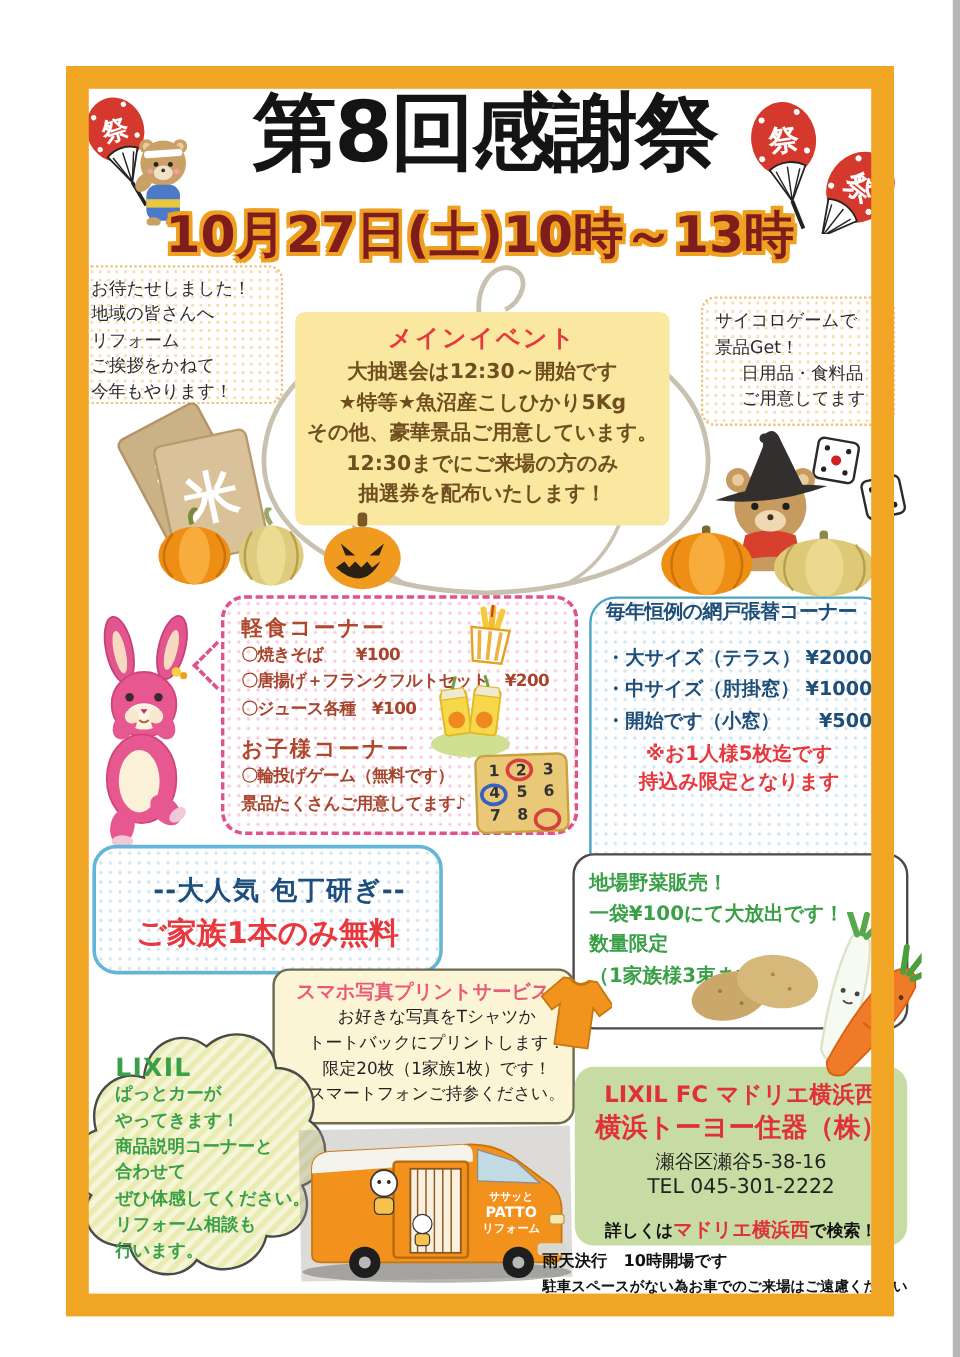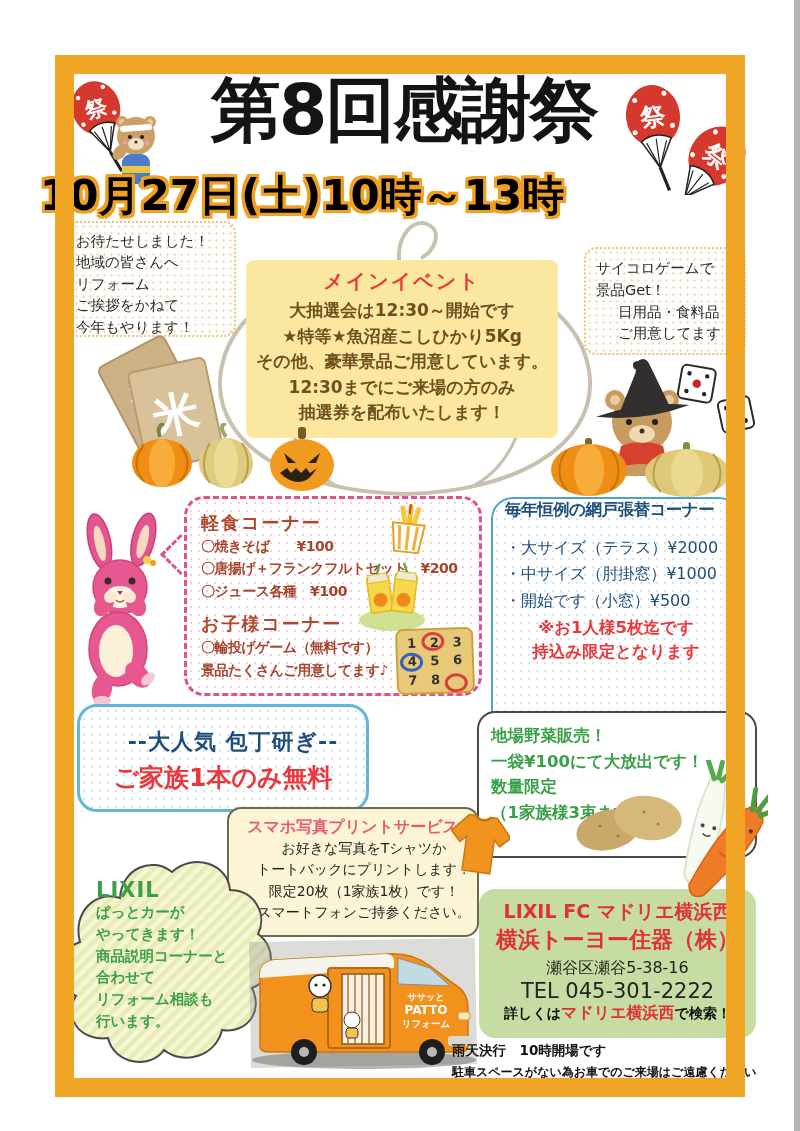--- a/index.html
+++ b/index.html
@@ -8,22 +8,22 @@
         font-family:"DejaVu Sans","Liberation Sans",sans-serif;color:#222;}
   .abs{position:absolute;}
   
   .frame{left:55px;top:55px;width:690px;height:1042px;border:19px solid #F0A624;
          box-sizing:border-box;z-index:40;pointer-events:none;}
   .scan-edge{right:0;top:0;width:6px;height:100%;background:#8f8f8f;opacity:.65;z-index:60;}
 
   
   .title{left:178px;top:64px;width:452px;text-align:center;font-size:70px;font-weight:900;
          color:#141414;letter-spacing:-2px;z-index:3;}
-  .date-line{left:40px;top:168px;width:690px;font-size:42px;font-weight:900;
-         color:#000000;z-index:3;letter-spacing:0px;
+  .date-line{left:55px;top:168px;width:690px;text-align:center;font-size:42px;font-weight:900;
+         color:#7f1d1d;z-index:3;letter-spacing:0px;
          text-shadow:3px 3px 0 #F0A020,-3px -3px 0 #F0A020,3px -3px 0 #F0A020,-3px 3px 0 #F0A020,
                      0 3px 0 #F0A020,0 -3px 0 #F0A020,3px 0 0 #F0A020,-3px 0 0 #F0A020;}
 
   
   .dot-orange{background-color:#fff;background-image:radial-gradient(#F6DDB2 1.2px,transparent 1.4px);
          background-size:7px 7px;border:2px dotted #EFC27C;border-radius:12px;box-sizing:border-box;}
   .intro-box{left:64px;top:221px;width:172px;height:116px;padding:8px 10px;font-size:14.5px;
          line-height:1.48;font-weight:500;color:#2b2b2b;z-index:2;}
   .dice-box{left:584px;top:247px;width:162px;height:108px;padding:9px 10px;font-size:14.5px;
          line-height:1.5;font-weight:500;color:#2b2b2b;z-index:2;}
@@ -50,22 +50,22 @@
   .ring-board span{font-size:13px;font-weight:800;color:#333;}
   .ring{position:absolute;border-radius:50%;width:17px;height:13px;}
   .ring.r{border:3px solid #D84040;} .ring.b{border:3px solid #3860C0;}
 
   
   .screen-box{left:491px;top:497px;width:250px;height:266px;border:2px solid #4AA4C4;border-radius:22px;
         background-color:#fff;background-image:radial-gradient(#CFE4EF 1.2px,transparent 1.4px);
         background-size:8px 8px;box-sizing:border-box;padding:0 12px;z-index:2;}
   .screen-box .sd-title{color:#1F4E79;font-size:16.5px;font-weight:900;white-space:nowrap;letter-spacing:-0.5px;}
   .screen-box .sd-items{margin-top:14px;}
-  .screen-box .sd-row{display:flex;color:#1F4E79;font-size:16px;
-        font-weight:400;line-height:1.65;white-space:nowrap;}
+  .screen-box .sd-row{display:flex;justify-content:space-between;color:#1F4E79;font-size:16px;
+        font-weight:700;line-height:1.65;white-space:nowrap;}
   .screen-box .sd-note{color:#E8383D;font-size:16.5px;font-weight:800;text-align:center;line-height:1.45;margin-top:2px;}
 
   
   .knife-box{left:77px;top:704px;width:292px;height:108px;border:3px solid #63B6D6;border-radius:20px;
         background-color:#fff;background-image:radial-gradient(#CFE4EF 1.2px,transparent 1.4px);
         background-size:8px 8px;box-sizing:border-box;text-align:center;padding-top:20px;z-index:2;}
   .knife-box .k1{color:#1E4E7E;font-size:22px;font-weight:900;letter-spacing:1px;padding-left:20px;}
   .knife-box .k2{color:#E8383D;font-size:25px;font-weight:900;margin-top:4px;}
 
   
@@ -83,22 +83,22 @@
   .cloud-text{left:96px;top:878px;width:170px;z-index:3;}
   .cloud-text .brand{color:#3AA048;font-size:21px;font-weight:900;letter-spacing:1px;}
   .cloud-text .c-line{color:#3AA048;font-size:14.5px;font-weight:600;line-height:1.5;}
 
   
   .contact-box{left:479px;top:889px;width:277px;height:149px;background:#C6DCA2;border-radius:16px;
         text-align:center;box-sizing:border-box;padding-top:10px;z-index:4;}
   .contact-box .c1{color:#E03038;font-size:19px;font-weight:900;white-space:nowrap;}
   .contact-box .c2{color:#E03038;font-size:22px;font-weight:900;white-space:nowrap;}
   .contact-box .c3{color:#222;font-size:16px;margin-top:3px;}
-  .contact-box .c4{color:#222;font-size:21px;}
-  .contact-box .c5{color:#111;font-size:14px;font-weight:700;margin-top:0;}
+  .contact-box .c4{color:#222;font-size:17px;}
+  .contact-box .c5{color:#111;font-size:14px;font-weight:700;margin-top:16px;}
   .contact-box .c5 .hl{color:#E03038;font-weight:900;font-size:16px;}
 
   .footer-note{left:452px;top:1042px;width:300px;z-index:3;color:#111;}
   .footer-note .f1{font-size:13.5px;font-weight:600;}
   .footer-note .f2{font-size:12px;font-weight:600;margin-top:4px;white-space:nowrap;}
 
   svg{display:block;}
 </style>
 </head>
 <body>
@@ -433,20 +433,21 @@
     <path d="M56,198 C28,202 10,176 24,156 C2,144 4,110 28,102 C20,72 44,50 68,58 C70,28 100,16 120,32
              C142,12 176,24 178,50 C202,50 216,74 206,94 C226,108 222,140 200,148 C212,172 194,194 170,190
              C164,216 132,226 112,210 C98,230 62,224 56,198 Z" fill="url(#stripes)" stroke="#4a4a4a" stroke-width="2"></path>
   </svg>
   <div class="abs cloud-text">
     <div class="brand">LIXIL</div>
     <div class="c-line">ぱっとカーが</div>
     <div class="c-line">やってきます！</div>
     <div class="c-line">商品説明コーナーと</div>
     <div class="c-line">合わせて</div>
+    <div class="c-line">ぜひ体感してください。</div>
     <div class="c-line">リフォーム相談も</div>
     <div class="c-line">行います。</div>
   </div>
 
   <svg class="abs" style="left:242px;top:924px;z-index:3;" width="242" height="152" viewBox="0 0 242 152">
     <rect x="8" y="16" width="226" height="126" fill="#9a9890" opacity="0.35" transform="rotate(-1 120 80)"></rect>
     <ellipse cx="122" cy="136" rx="112" ry="9" fill="#6b6b66" opacity="0.5"></ellipse>
     <path d="M18,122 L18,50 Q18,38 32,36 L144,30 Q170,28 188,42 L212,60 Q226,68 226,84 L226,122 Q226,128 218,128 L26,128 Q18,128 18,122 Z" fill="#F2921D" stroke="#C87710" stroke-width="1.5"></path>
     <path d="M18,50 Q18,38 32,36 L144,30 Q152,30 152,38 L152,44 L18,54 Z" fill="#F4F3EC"></path>
     <polygon points="156,34 188,44 208,62 156,60" fill="#C2DAE4" stroke="#8a8a8a" stroke-width="1"></polygon>

